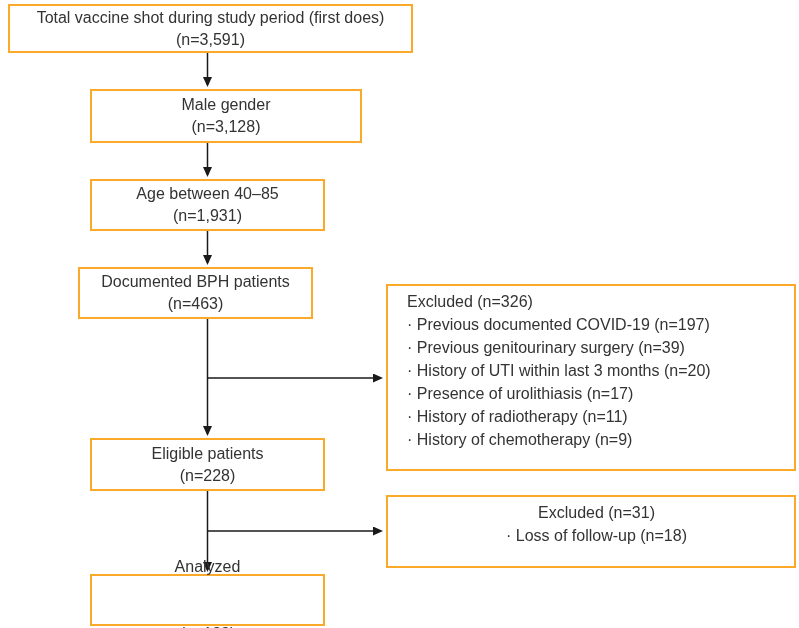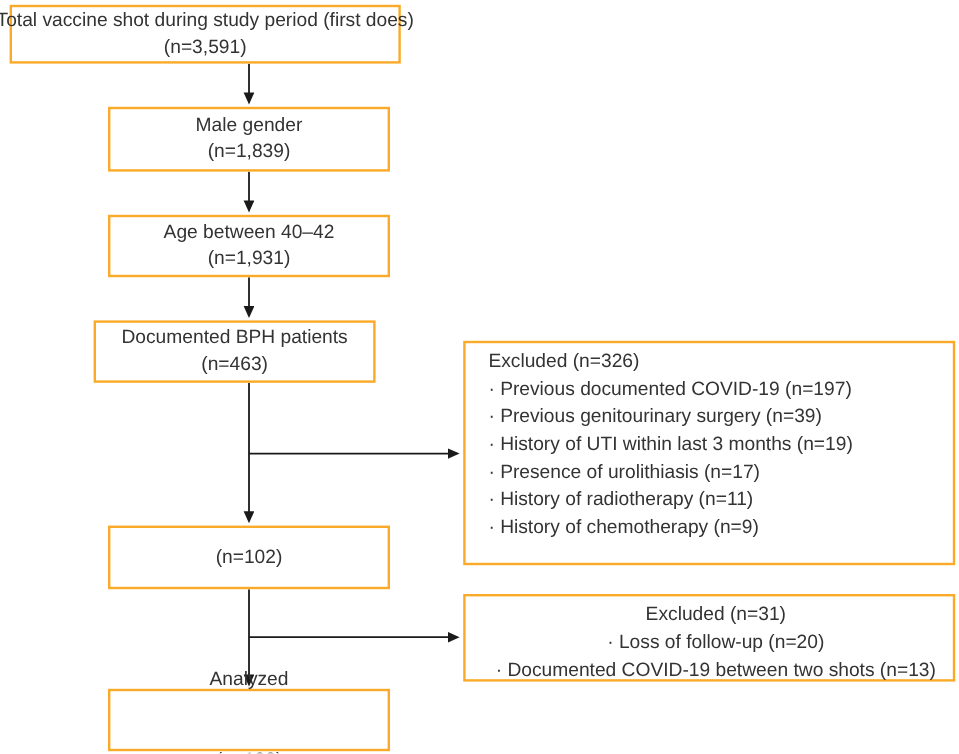--- a/index.html
+++ b/index.html
@@ -41,22 +41,22 @@
     border: 2px solid #FAAA28;
     background: #ffffff;
     color: #333333;
     font-size: 16px;
     line-height: 23px;
     padding: 4px 8px 0 19px;
     text-align: left;
   }
   .excl-box .line { white-space: nowrap; }
 
-  .b-total    { left: 8px;   top: 4px;   width: 326px; height: 49px; }
-  .b-male     { left: 90px;  top: 89px;  width: 235px; height: 54px; }
+  .b-total    { left: 8px;   top: 4px;   width: 405px; height: 49px; }
+  .b-male     { left: 90px;  top: 89px;  width: 272px; height: 54px; }
   .b-age      { left: 90px;  top: 179px; width: 235px; height: 52px; }
   .b-bph      { left: 78px;  top: 267px; width: 235px; height: 52px; }
   .b-eligible { left: 90px;  top: 438px; width: 235px; height: 53px; }
   .b-analyzed { left: 90px;  top: 574px; width: 235px; height: 52px; gap: 45px; }
 
   .b-excl1 { left: 386px; top: 284px; width: 410px; height: 187px; }
   .b-excl2 { left: 386px; top: 495px; width: 410px; height: 73px; text-align: center; }
 </style>
 </head>
 <body>
@@ -78,51 +78,51 @@
     <line x1="207.5" y1="531" x2="381" y2="531" stroke="#1A1A1A" stroke-width="1.5" marker-end="url(#ah)"></line>
   </svg>
 
   <div class="flow-box b-total">
     <div class="line">Total vaccine shot during study period (first does)</div>
     <div class="line">(n=3,591)</div>
   </div>
 
   <div class="flow-box b-male">
     <div class="line">Male gender</div>
-    <div class="line">(n=1,839)</div>
+    <div class="line">(n=3,128)</div>
   </div>
 
   <div class="flow-box b-age">
-    <div class="line">Age between 40–42</div>
+    <div class="line">Age between 40–85</div>
     <div class="line">(n=1,931)</div>
   </div>
 
   <div class="flow-box b-bph">
     <div class="line">Documented BPH patients</div>
     <div class="line">(n=463)</div>
   </div>
 
   <div class="flow-box b-eligible">
-    <div class="line">(n=102)</div>
+    <div class="line">Eligible patients</div>
+    <div class="line">(n=228)</div>
   </div>
 
   <div class="flow-box b-analyzed">
     <div class="line">Analyzed</div>
     <div class="line">(n=188)</div>
   </div>
 
   <div class="excl-box b-excl1">
     <div class="line">Excluded (n=326)</div>
     <div class="line">· Previous documented COVID-19 (n=197)</div>
     <div class="line">· Previous genitourinary surgery (n=39)</div>
-    <div class="line">· History of UTI within last 3 months (n=19)</div>
+    <div class="line">· History of UTI within last 3 months (n=20)</div>
     <div class="line">· Presence of urolithiasis (n=17)</div>
     <div class="line">· History of radiotherapy (n=11)</div>
     <div class="line">· History of chemotherapy (n=9)</div>
   </div>
 
   <div class="excl-box b-excl2">
     <div class="line">Excluded (n=31)</div>
-    <div class="line">· Loss of follow-up (n=20)</div>
-    <div class="line">· Documented COVID-19 between two shots (n=13)</div>
+    <div class="line">· Loss of follow-up (n=18)</div>
   </div>
 
 </div>
 
 </body></html>

